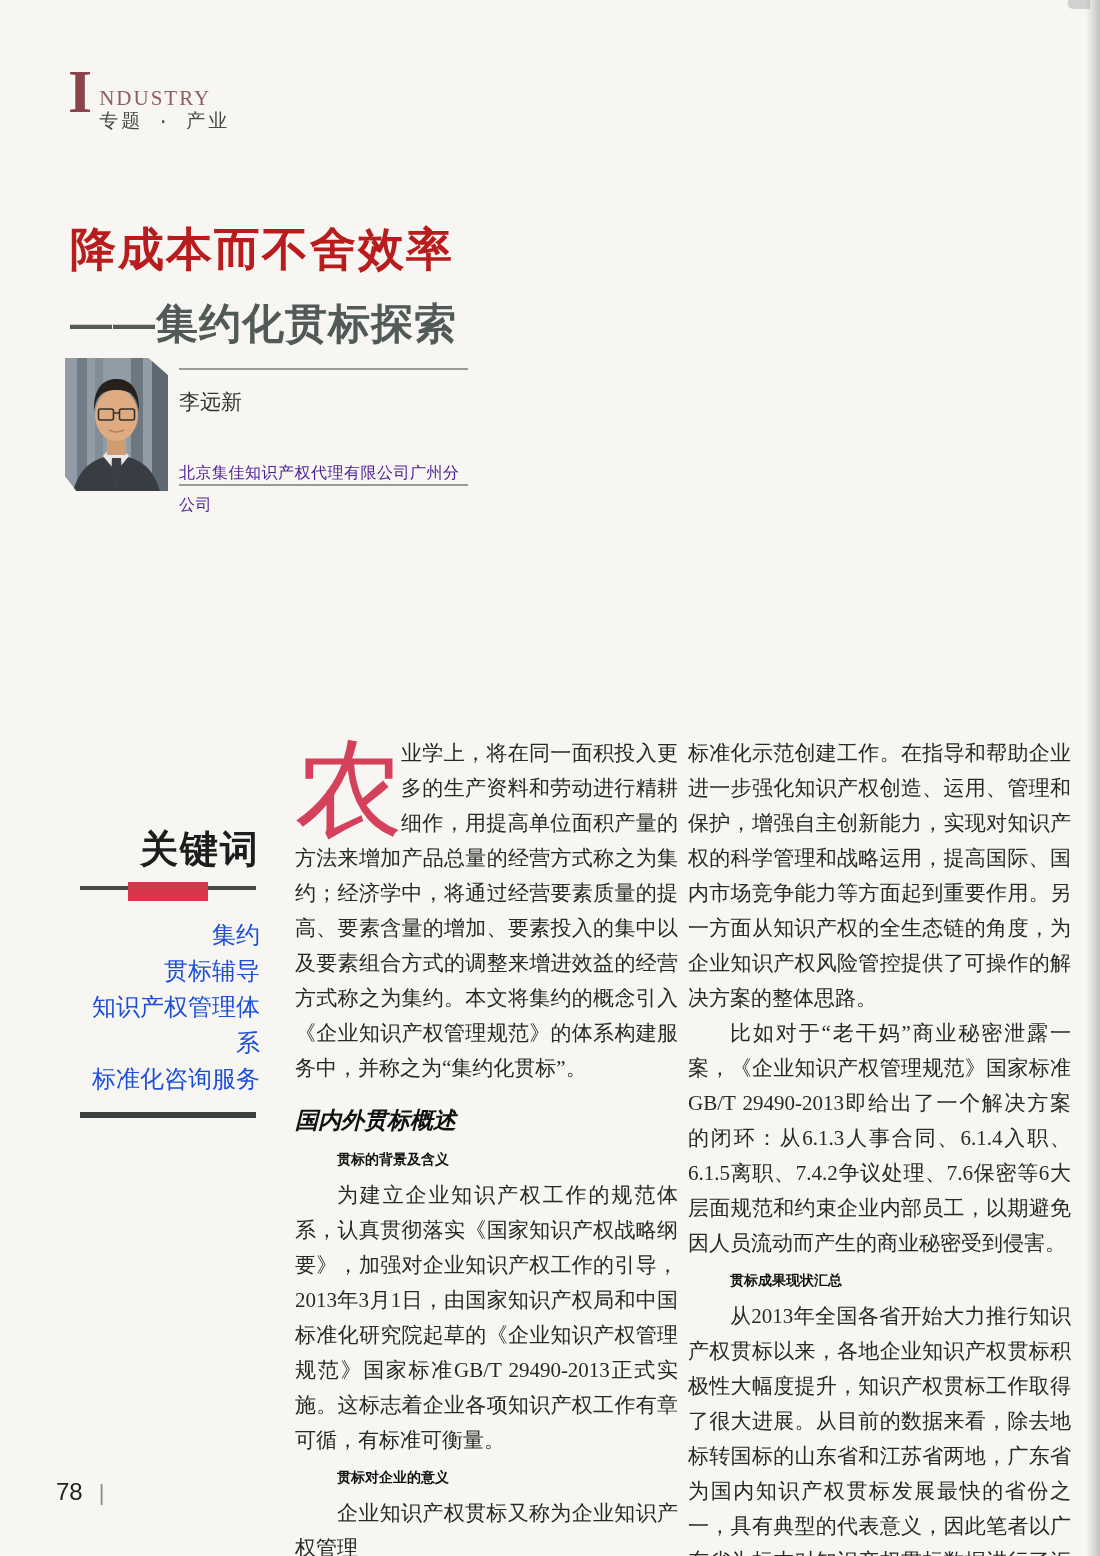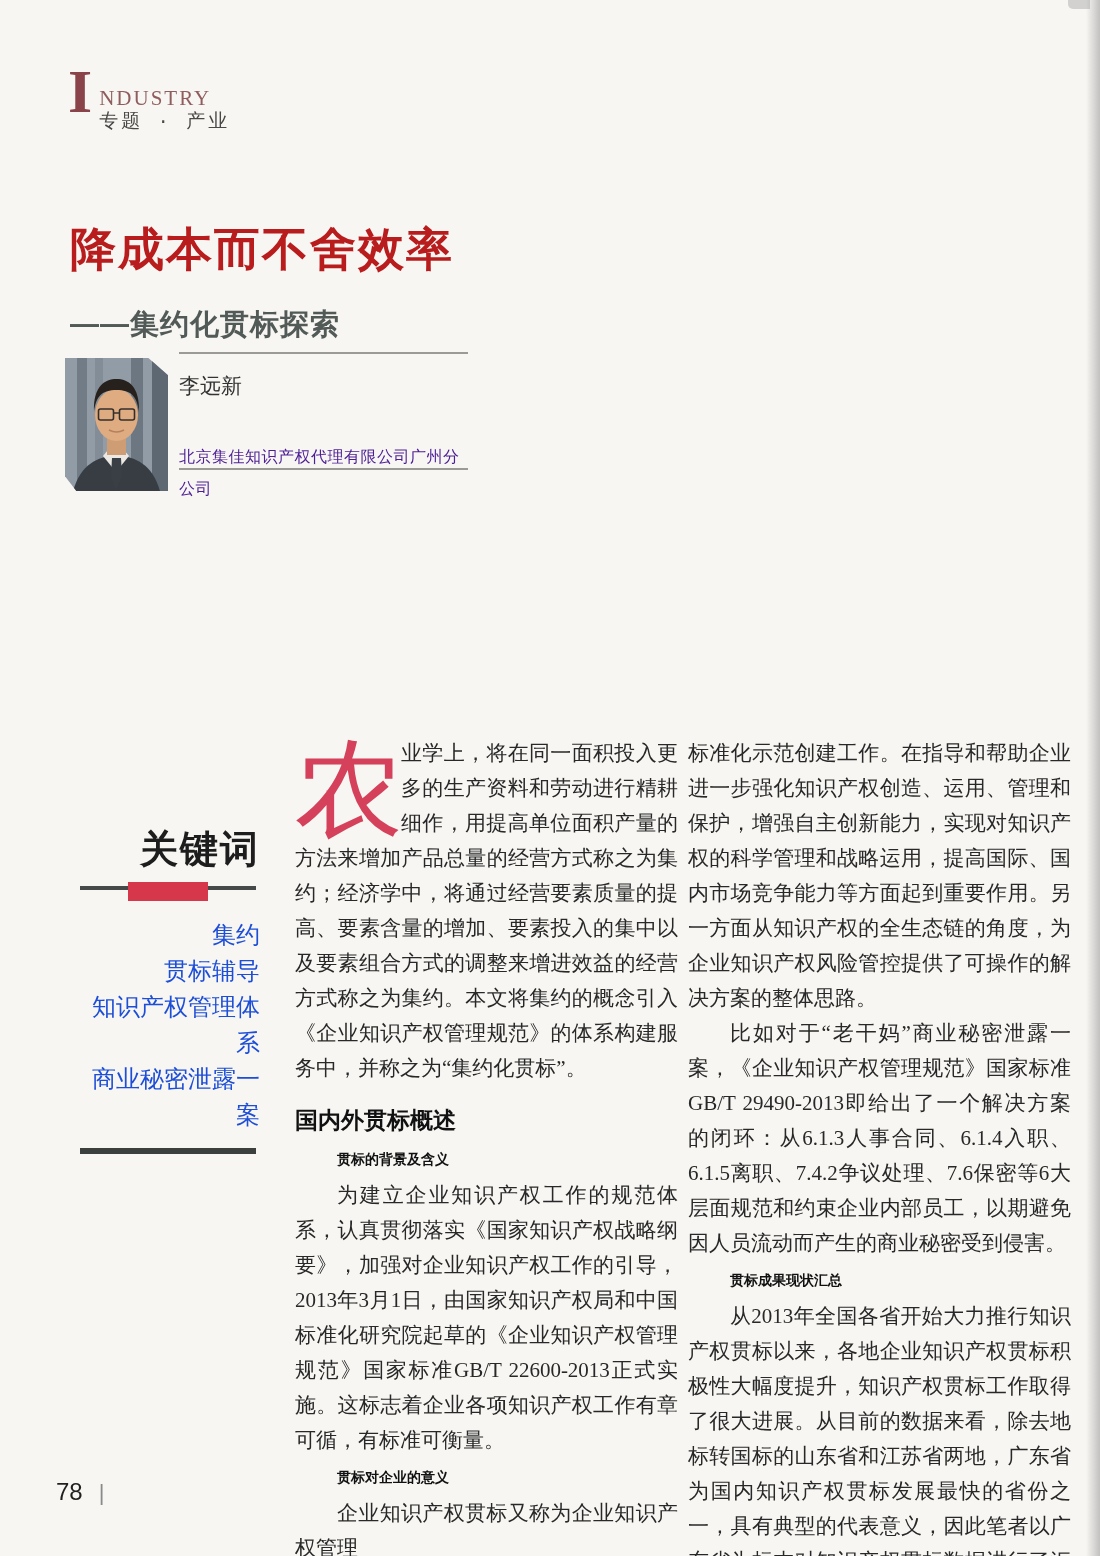--- a/index.html
+++ b/index.html
@@ -38,31 +38,31 @@
   }
 
   
   .title-block { position:absolute; left:70px; top:210px; width:900px; }
   .article-title {
     margin:0; font-family:"Liberation Sans","DejaVu Sans",sans-serif;
     font-size:46px; line-height:78px; font-weight:bold; letter-spacing:2px; color:#b91c1c;
   }
   .article-subtitle {
     margin:14px 0 0 0; font-family:"Liberation Sans","DejaVu Sans",sans-serif;
-    font-size:29px; line-height:44px; font-weight:bold; letter-spacing:1px; color:#515a57;
+    font-size:42px; line-height:44px; font-weight:bold; letter-spacing:1px; color:#515a57;
   }
 
   
   .author-photo {
     position:absolute; left:65px; top:358px; width:103px; height:133px;
     clip-path:polygon(0 0, 81% 0, 100% 13%, 100% 100%, 11% 100%, 0 89%);
   }
   .author-photo svg { display:block; }
   .author-info {
-    position:absolute; left:179px; top:352px; width:289px; height:118px;
+    position:absolute; left:179px; top:368px; width:289px; height:118px;
     border-top:2px solid #9c9a96; border-bottom:2px solid #9c9a96;
     box-sizing:border-box; padding-top:17px;
     font-family:"Liberation Sans","DejaVu Sans",sans-serif;
   }
   .author-name { font-size:21px; line-height:30px; color:#333; }
   .author-affiliation { font-size:16px; line-height:32px; color:#4c1d95; letter-spacing:0.5px;margin-top:40px; }
 
   
   .keywords { position:absolute; left:76px; top:826px; width:184px; text-align:right; }
   .kw-heading { font-size:38px; line-height:46px; font-weight:bold; color:#1d1d1d; letter-spacing:2px; }
@@ -81,21 +81,21 @@
   .col p { margin:0; }
   .col1 { left:295px; } .col2 { left:688px; }
   .indent { text-indent:42px; }
   .dropcap {
     float:left; width:100px; height:99px;
     font-size:108px; line-height:100px;
     color:#d5415b; margin:4px 6px 0 0; text-align:left;
   }
   .section-heading {
     margin:19px 0 7px 0; font-family:"Liberation Sans","DejaVu Sans",sans-serif;
-    font-size:23px; line-height:30px; font-weight:bold; color:#111;
+    font-size:23px; line-height:30px; font-weight:bold; color:#111;font-style:italic;
   }
   .sub-heading {
     margin:2px 0 1px 0; font-family:"Liberation Sans","DejaVu Sans",sans-serif;
     font-size:14px; line-height:35px; font-weight:bold; color:#111; text-indent:42px;
   }
 
   
   .page-footer { position:absolute; left:56px; top:1478px; font-family:"Liberation Sans","DejaVu Sans",sans-serif; }
   .page-number { font-size:24px; color:#1f1f1f; }
   .footer-divider { font-size:22px; color:#8a8a8a; margin-left:16px; }
@@ -149,30 +149,30 @@
   <aside class="keywords">
     <div class="kw-heading">关键词</div>
     <div class="kw-divider">
       <span class="kw-divider-line"></span>
       <span class="kw-red-block"></span>
     </div>
     <ul class="kw-list">
       <li>集约</li>
       <li>贯标辅导</li>
       <li>知识产权管理体系</li>
-      <li>商业秘密泄露一案</li>
+      <li>标准化咨询服务</li>
     </ul>
     <div class="kw-rule"></div>
   </aside>
 
   <section class="col col1">
     <p class="lead-para"><span class="dropcap">农</span><span>业学上，将在同一面积投入更多的生产资料和劳动进行精耕细作，用提高单位面积产量的方法来增加产品总量的经营方式称之为集约；经济学中，将通过经营要素质量的提高、要素含量的增加、要素投入的集中以及要素组合方式的调整来增进效益的经营方式称之为集约。本文将集约的概念引入《企业知识产权管理规范》的体系构建服务中，并称之为“集约化贯标”。</span></p>
     <h3 class="section-heading">国内外贯标概述</h3>
     <h4 class="sub-heading">贯标的背景及含义</h4>
-    <p class="indent">为建立企业知识产权工作的规范体系，认真贯彻落实《国家知识产权战略纲要》，加强对企业知识产权工作的引导，2013年3月1日，由国家知识产权局和中国标准化研究院起草的《企业知识产权管理规范》国家标准GB/T 22600-2013正式实施。这标志着企业各项知识产权工作有章可循，有标准可衡量。</p>
+    <p class="indent">为建立企业知识产权工作的规范体系，认真贯彻落实《国家知识产权战略纲要》，加强对企业知识产权工作的引导，2013年3月1日，由国家知识产权局和中国标准化研究院起草的《企业知识产权管理规范》国家标准GB/T 29490-2013正式实施。这标志着企业各项知识产权工作有章可循，有标准可衡量。</p>
     <h4 class="sub-heading">贯标对企业的意义</h4>
     <p class="indent">企业知识产权贯标又称为企业知识产权管理</p>
   </section>
 
   <section class="col col2">
     <p>标准化示范创建工作。在指导和帮助企业进一步强化知识产权创造、运用、管理和保护，增强自主创新能力，实现对知识产权的科学管理和战略运用，提高国际、国内市场竞争能力等方面起到重要作用。另一方面从知识产权的全生态链的角度，为企业知识产权风险管控提供了可操作的解决方案的整体思路。</p>
     <p class="indent">比如对于“老干妈”商业秘密泄露一案，《企业知识产权管理规范》国家标准GB/T 29490-2013即给出了一个解决方案的闭环：从6.1.3人事合同、6.1.4入职、6.1.5离职、7.4.2争议处理、7.6保密等6大层面规范和约束企业内部员工，以期避免因人员流动而产生的商业秘密受到侵害。</p>
     <h4 class="sub-heading">贯标成果现状汇总</h4>
     <p class="indent">从2013年全国各省开始大力推行知识产权贯标以来，各地企业知识产权贯标积极性大幅度提升，知识产权贯标工作取得了很大进展。从目前的数据来看，除去地标转国标的山东省和江苏省两地，广东省为国内知识产权贯标发展最快的省份之一，具有典型的代表意义，因此笔者以广东省为标本对知识产权贯标数据进行了汇总统计：</p>
   </section>

